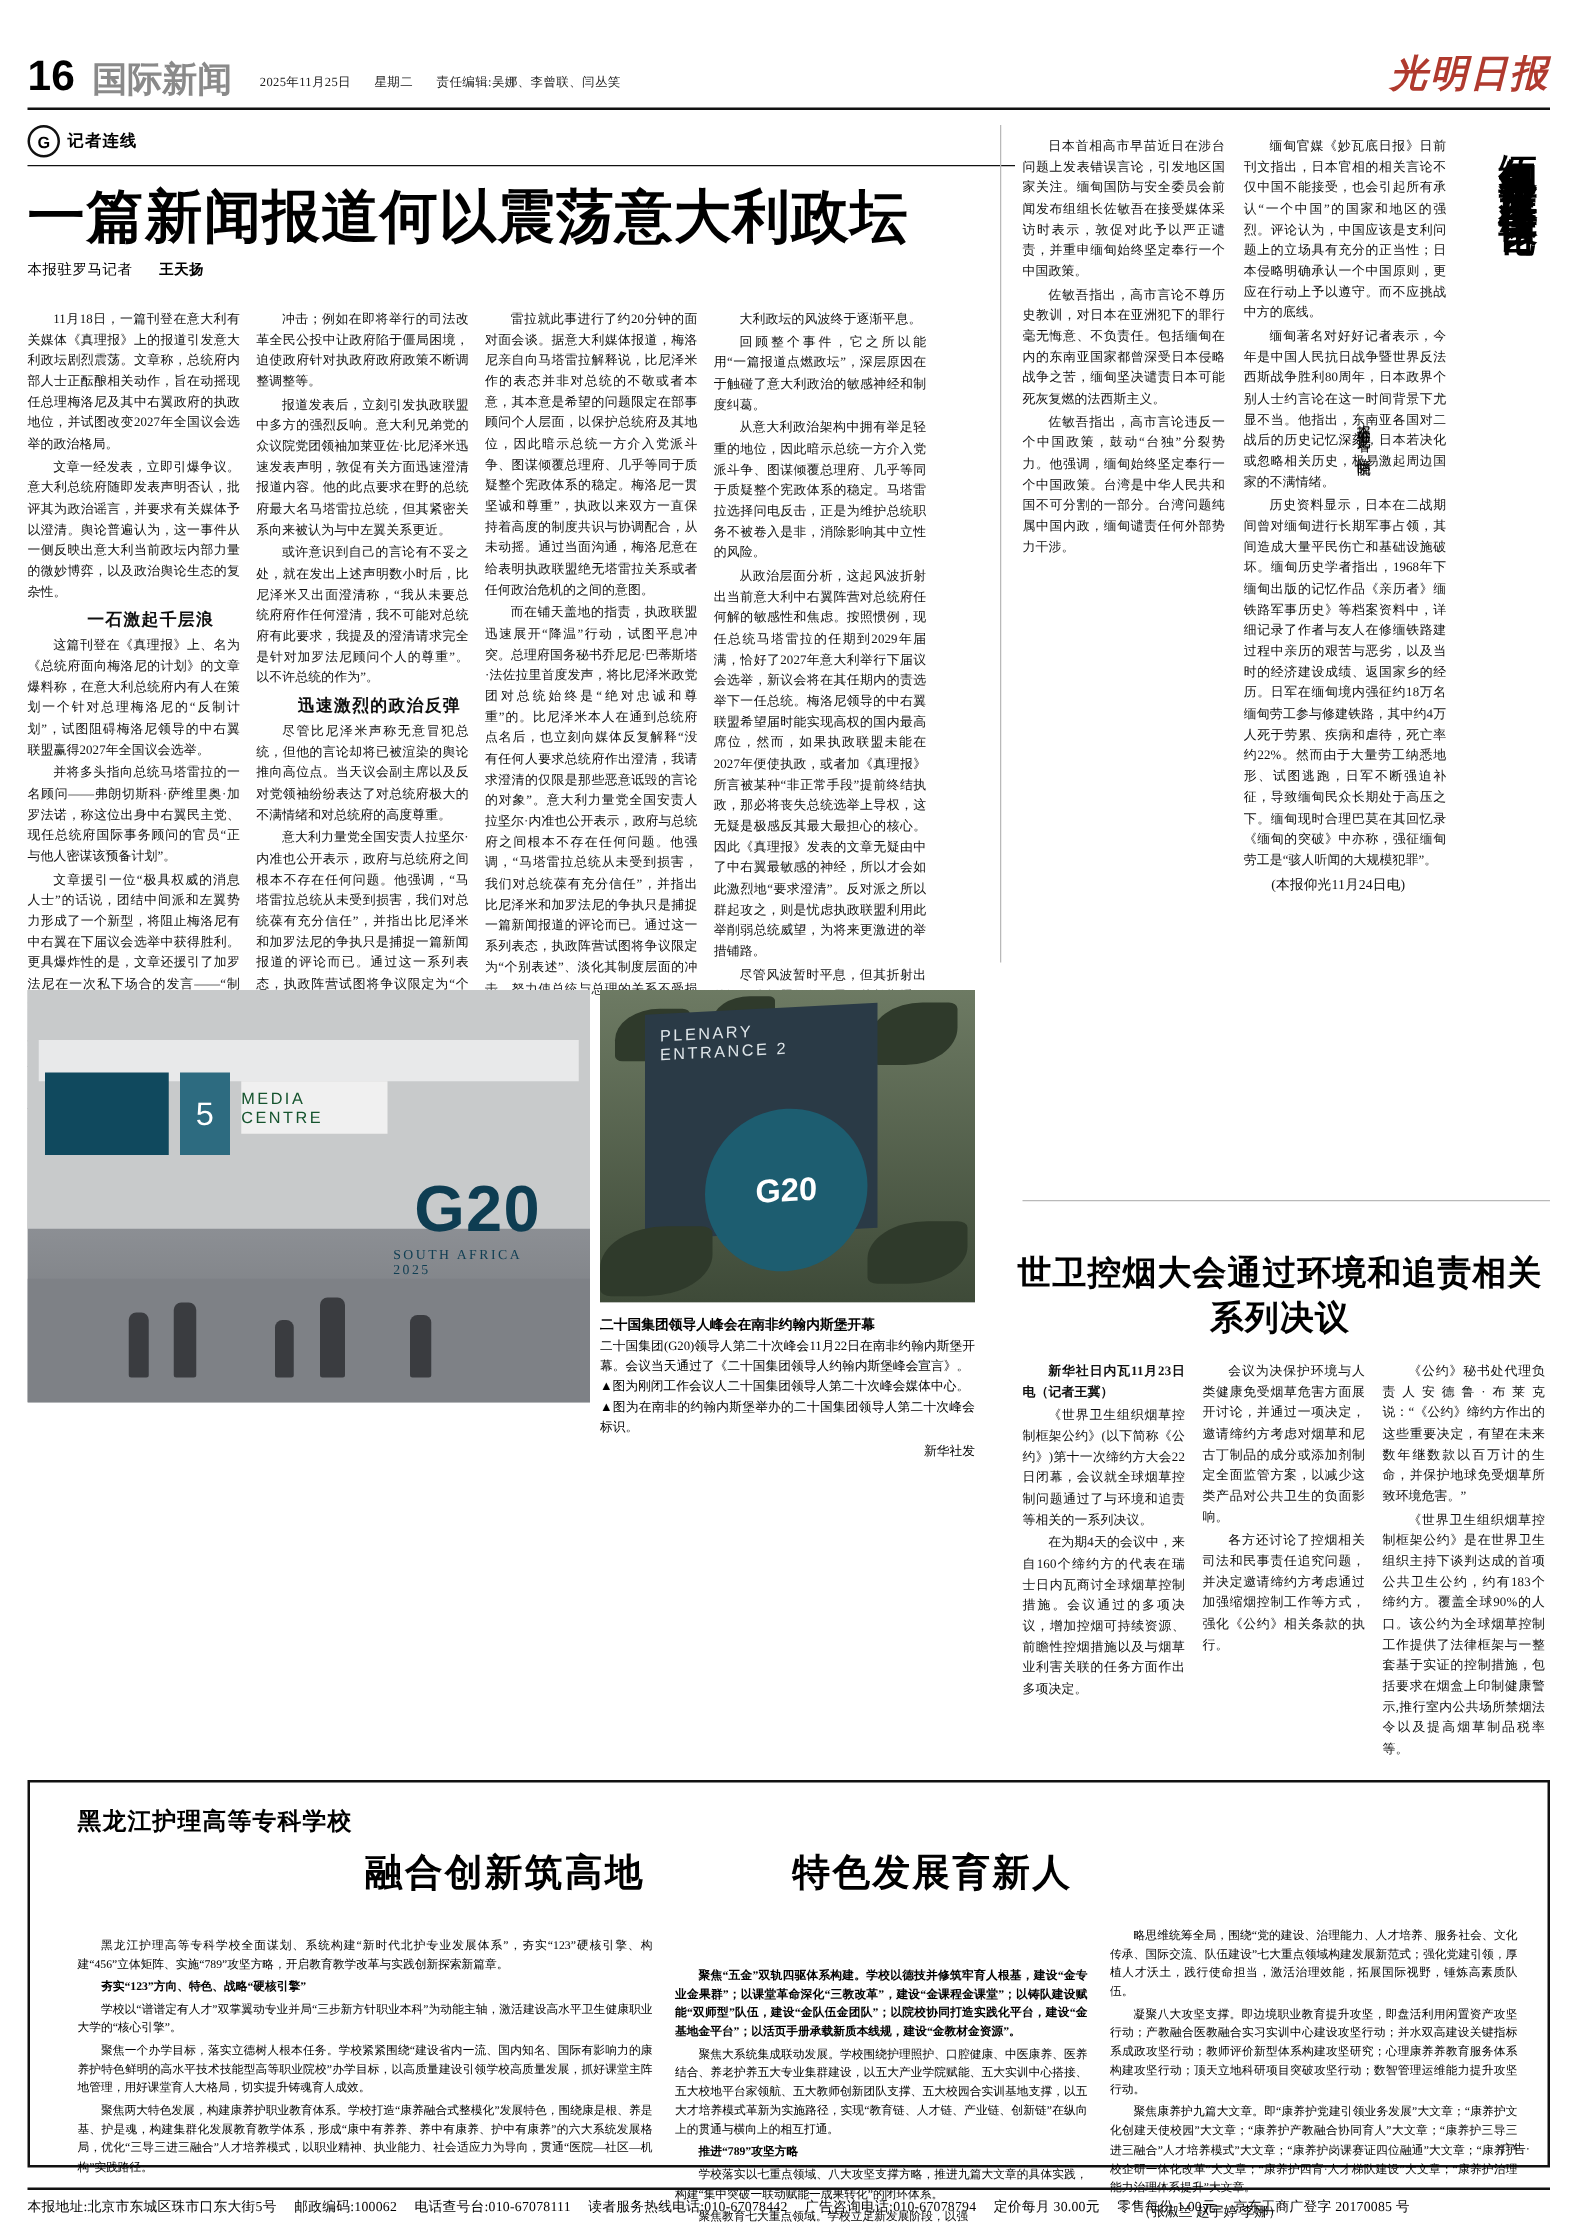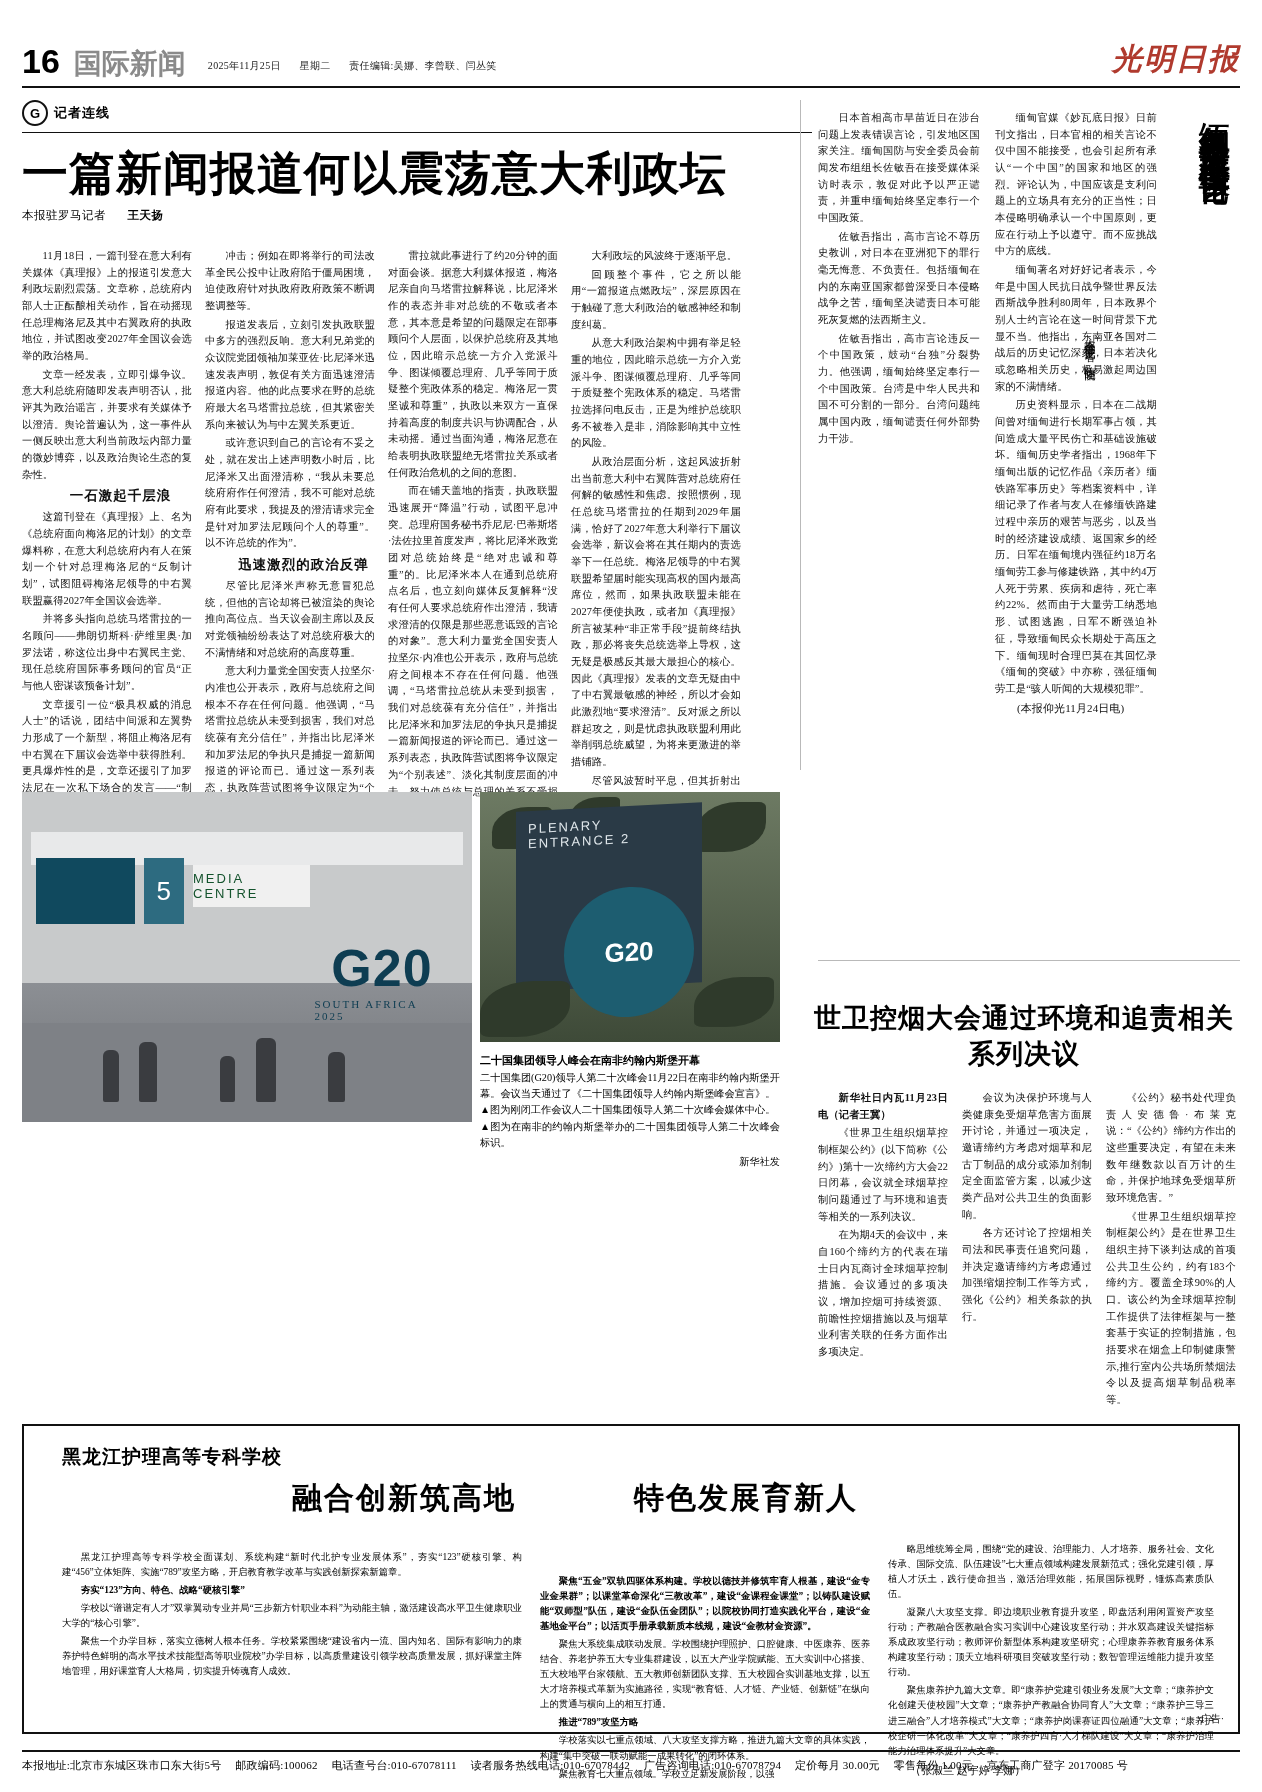--- a/index.html
+++ b/index.html
@@ -423,20 +423,21 @@
   <div class="adbox">
     <div class="ad-school">黑龙江护理高等专科学校</div>
     <div class="ad-title-1">融合创新筑高地</div>
     <div class="ad-title-2">特色发展育新人</div>
 
     <div class="ad-col" style="left:38px; top:124px; width:460px;">
       <p>黑龙江护理高等专科学校全面谋划、系统构建“新时代北护专业发展体系”，夯实“123”硬核引擎、构建“456”立体矩阵、实施“789”攻坚方略，开启教育教学改革与实践创新探索新篇章。</p>
       <p class="ah">夯实“123”方向、特色、战略“硬核引擎”</p>
       <p>学校以“谱谱定有人才”双掌翼动专业并局“三步新方针职业本科”为动能主轴，激活建设高水平卫生健康职业大学的“核心引擎”。</p>
       <p>聚焦一个办学目标，落实立德树人根本任务。学校紧紧围绕“建设省内一流、国内知名、国际有影响力的康养护特色鲜明的高水平技术技能型高等职业院校”办学目标，以高质量建设引领学校高质量发展，抓好课堂主阵地管理，用好课堂育人大格局，切实提升铸魂育人成效。</p>
+      <p>聚焦两大特色发展，构建康养护职业教育体系。学校打造“康养融合式整模化”发展特色，围绕康是根、养是基、护是魂，构建集群化发展教育教学体系，形成“康中有养养、养中有康养、护中有康养”的六大系统发展格局，优化“三导三进三融合”人才培养模式，以职业精神、执业能力、社会适应力为导向，贯通“医院—社区—机构”实践路径。</p>
       <p></p>
     </div>
 
     <div class="ad-col" style="left:516px; top:116px; width:330px;margin-top:32px;">
       <p class="ah">聚焦“五金”双轨四驱体系构建。学校以德技并修筑牢育人根基，建设“金专业金果群”；以课堂革命深化“三教改革”，建设“金课程金课堂”；以铸队建设赋能“双师型”队伍，建设“金队伍金团队”；以院校协同打造实践化平台，建设“金基地金平台”；以活页手册承载新质本线规，建设“金教材金资源”。</p>
       <p>聚焦大系统集成联动发展。学校围绕护理照护、口腔健康、中医康养、医养结合、养老护养五大专业集群建设，以五大产业学院赋能、五大实训中心搭接、五大校地平台家领航、五大教师创新团队支撑、五大校园合实训基地支撑，以五大才培养模式革新为实施路径，实现“教育链、人才链、产业链、创新链”在纵向上的贯通与横向上的相互打通。</p>
       <p class="ah">推进“789”攻坚方略</p>
       <p>学校落实以七重点领域、八大攻坚支撑方略，推进九篇大文章的具体实践，构建“集中突破一联动赋能一成果转化”的闭环体系。</p>
       <p>聚焦教育七大重点领域。学校立足新发展阶段，以强</p>
     </div>

